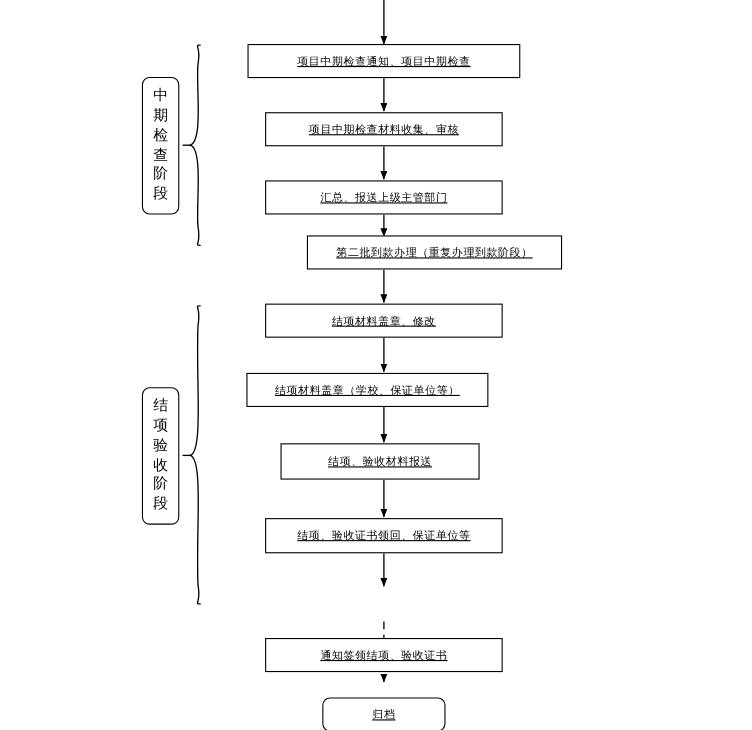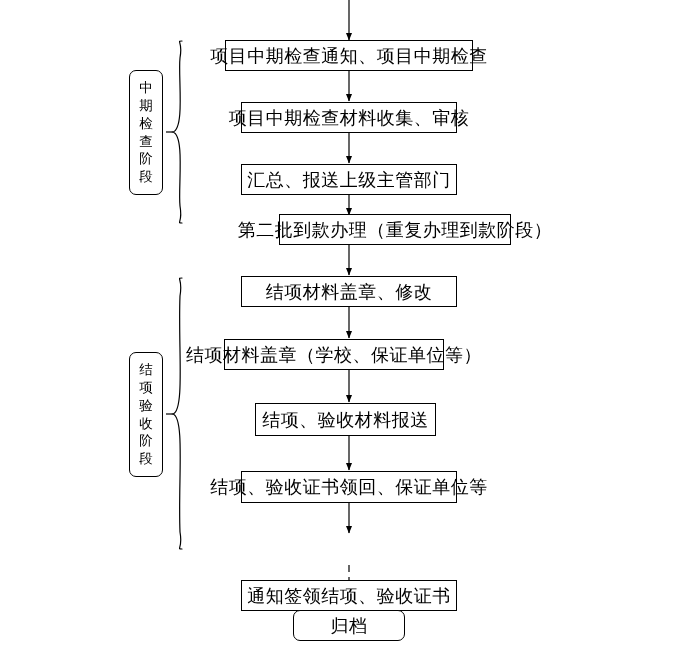--- a/index.html
+++ b/index.html
@@ -22,24 +22,25 @@
     height: 664px;
   }
   .node {
     position: absolute;
     box-sizing: border-box;
     border: 1px solid #000000;
     background: #ffffff;
     display: flex;
     align-items: center;
     justify-content: center;
-    font-size: 18px;
+    font-size: 10px;
     color: #000000;
     letter-spacing: 0.5px;
     white-space: nowrap;
+    text-decoration: underline;
   }
   .node.rounded {
     border-radius: 7px;
   }
   .stage-label {
     position: absolute;
     box-sizing: border-box;
     border: 1px solid #000000;
     background: #ffffff;
     border-radius: 7px;
@@ -133,15 +134,15 @@
   <div class="node" style="left:241px; top:276px; width:216px; height:31px;">结项材料盖章、修改</div>
 
   <div class="node" style="left:224px; top:339px; width:220px; height:31px;">结项材料盖章（学校、保证单位等）</div>
 
   <div class="node" style="left:255px; top:403px; width:181px; height:33px;">结项、验收材料报送</div>
 
   <div class="node" style="left:241px; top:471px; width:216px; height:32px;">结项、验收证书领回、保证单位等</div>
 
   <div class="node" style="left:241px; top:534px; width:216px; height:31px;margin-top:46px;">通知签领结项、验收证书</div>
 
-  <div class="node rounded" style="left:293px; top:610px; width:112px; height:31px;">归档</div>
+  <div class="node rounded" style="left:293px; top:634px; width:112px; height:31px;">归档</div>
 
 </div>
 
 </body></html>

